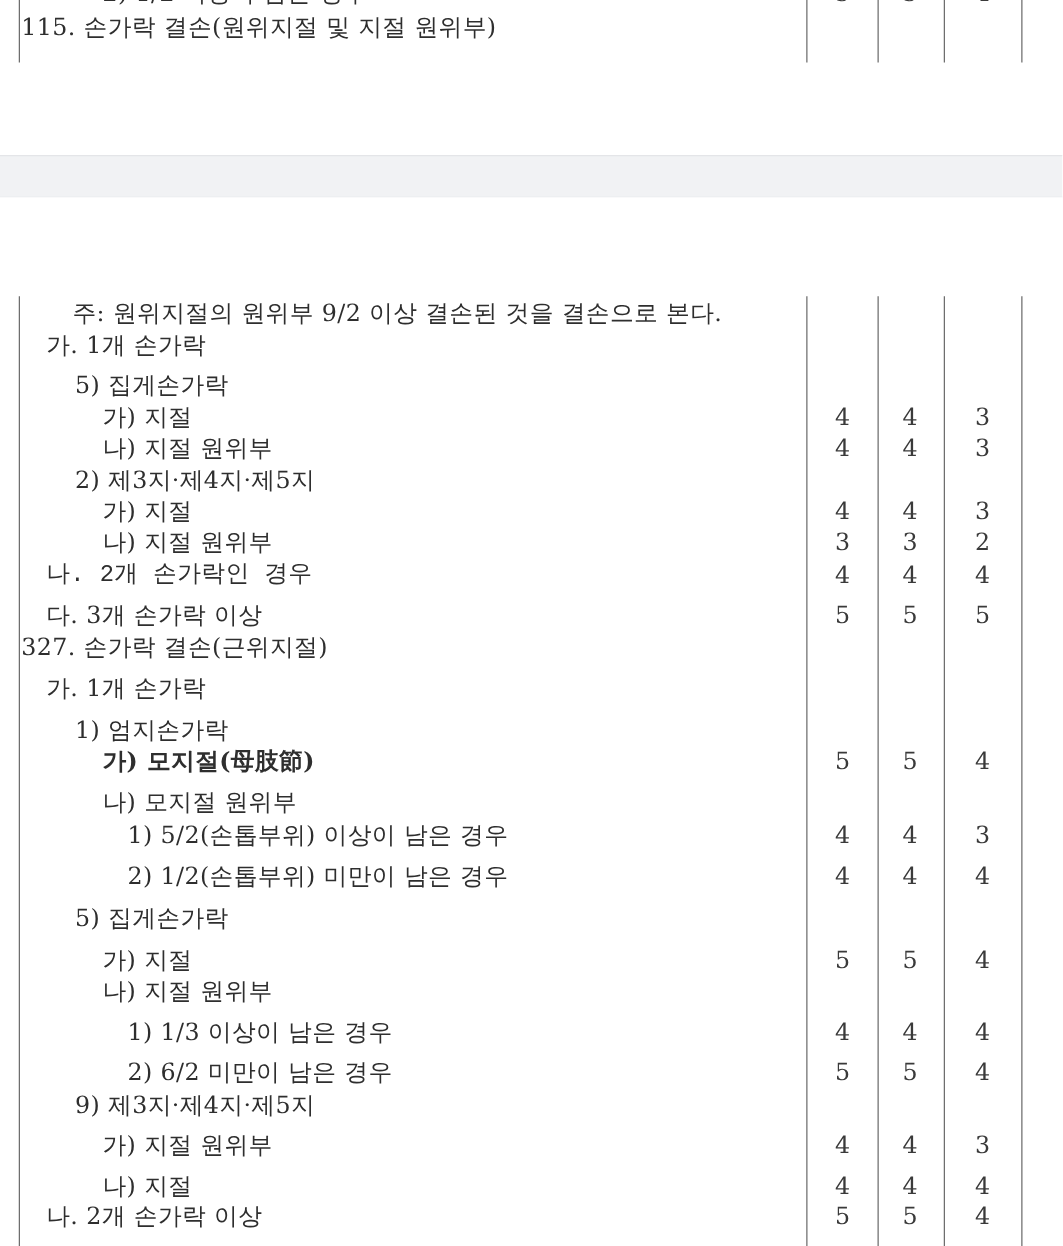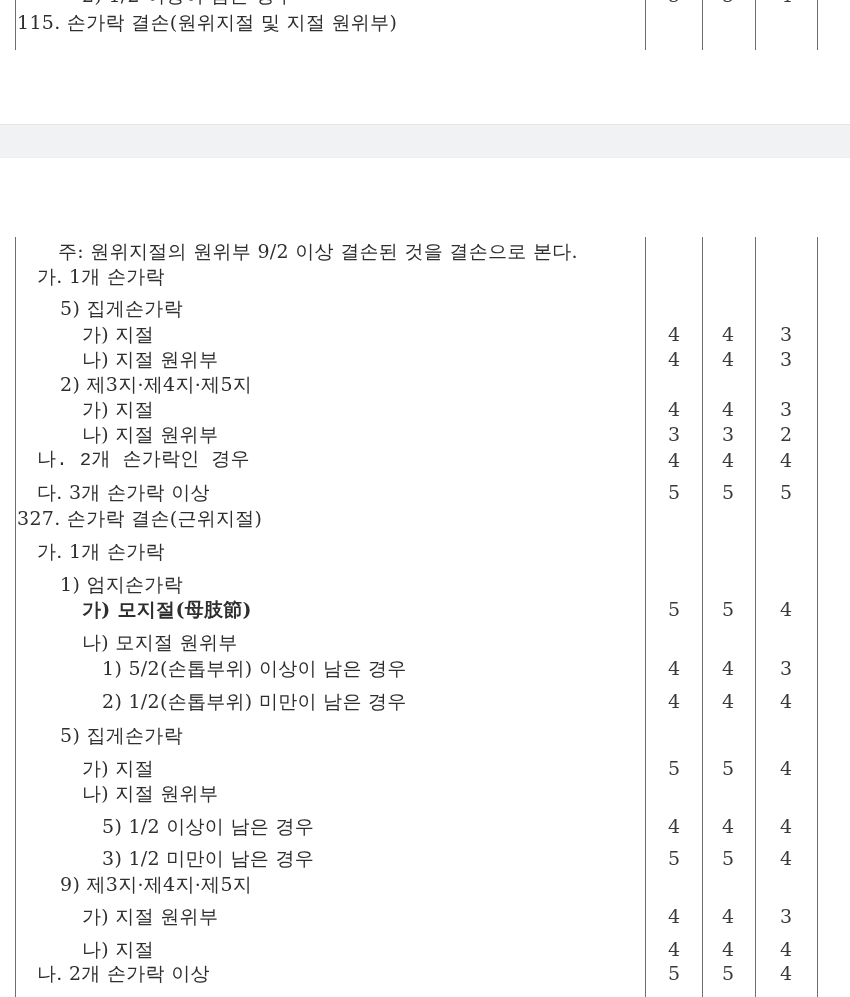--- a/index.html
+++ b/index.html
@@ -188,28 +188,28 @@
   <span class="num" style="left:662px; top:757px;">5</span>
   <span class="num" style="left:716px; top:757px;">5</span>
   <span class="num" style="left:774px; top:757px;">4</span>
 </div>
 
 <div>
   <span class="txt" style="left:82px; top:782px;">나) 지절 원위부</span>
 </div>
 
 <div>
-  <span class="txt" style="left:102px; top:815px;">5) 1/2 이상이 남은 경우</span>
+  <span class="txt" style="left:102px; top:815px;">1) 1/3 이상이 남은 경우</span>
   <span class="num" style="left:662px; top:815px;">4</span>
   <span class="num" style="left:716px; top:815px;">4</span>
   <span class="num" style="left:774px; top:815px;">4</span>
 </div>
 
 <div>
-  <span class="txt" style="left:102px; top:847px;">3) 1/2 미만이 남은 경우</span>
+  <span class="txt" style="left:102px; top:847px;">2) 6/2 미만이 남은 경우</span>
   <span class="num" style="left:662px; top:847px;">5</span>
   <span class="num" style="left:716px; top:847px;">5</span>
   <span class="num" style="left:774px; top:847px;">4</span>
 </div>
 
 <div>
   <span class="txt" style="left:60px; top:873px;">9) 제3지·제4지·제5지</span>
 </div>
 
 <div>

